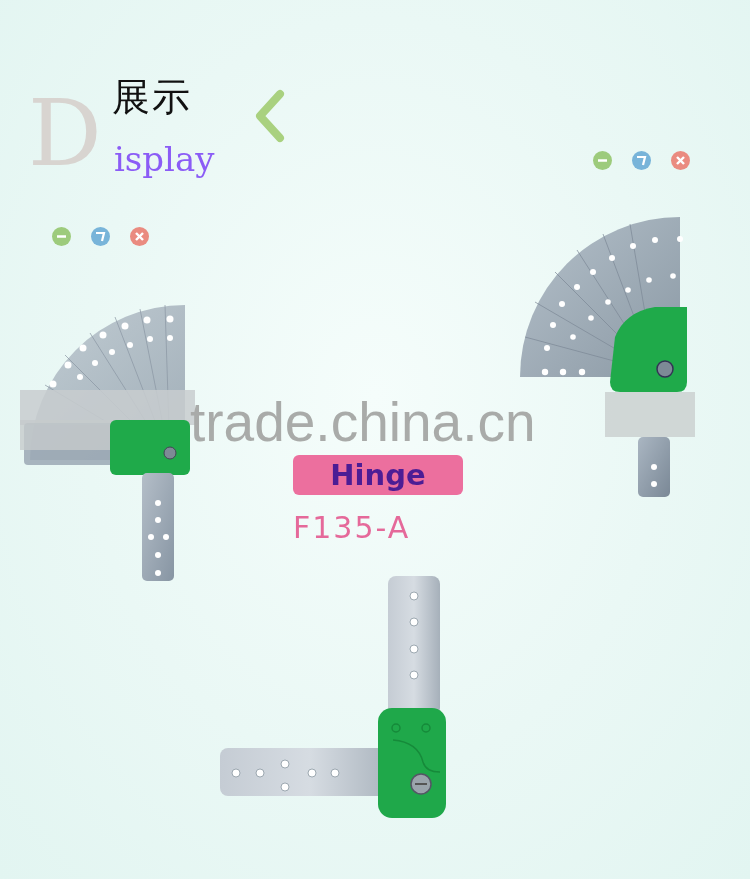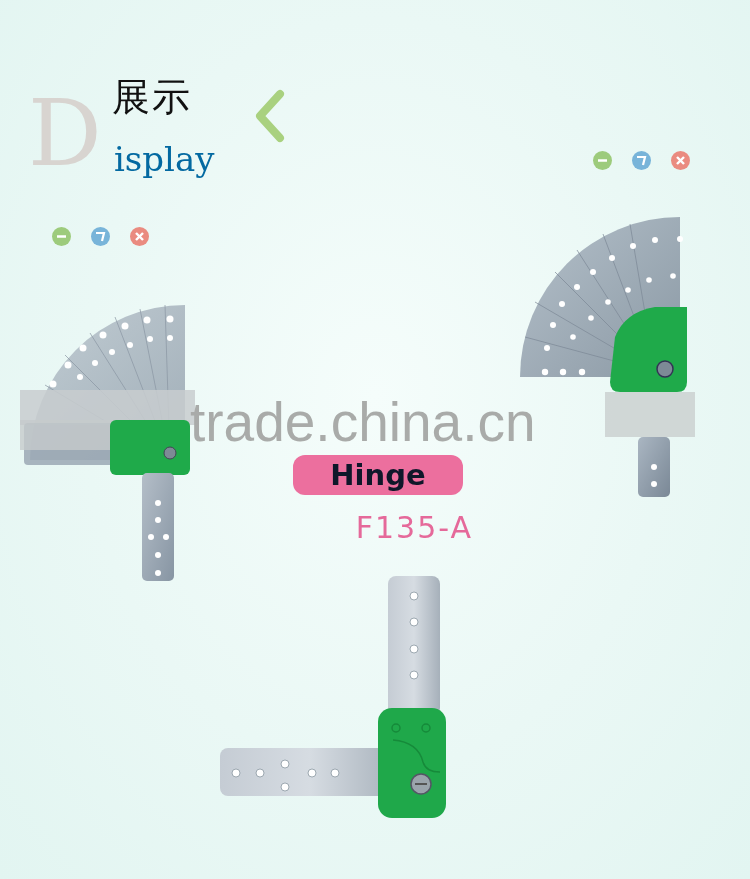--- a/index.html
+++ b/index.html
@@ -3,28 +3,28 @@
 <meta charset="utf-8">
 <style>
   html, body { margin:0; padding:0; }
   body { width:750px; height:879px; overflow:hidden; position:relative;
          background: radial-gradient(ellipse at 50% 45%, #f5fdfb 0%, #eaf8f5 55%, #e2f5f1 100%);
          font-family: "DejaVu Sans", sans-serif; }
   .abs { position:absolute; }
   .big-d { left:28px; top:88px; font-family:"DejaVu Serif", serif; font-size:92px; color:#d8d4d0; line-height:1; }
   .title-cn { left:112px; top:78px; font-size:38px; color:#111; line-height:1; letter-spacing:2px; }
   .chev { left:252px; top:88px; width:36px; height:56px; }
-  .sub-en { left:114px; top:142px; font-family:"DejaVu Serif", serif; font-size:34px; color:#0369a1; line-height:1; }
+  .sub-en { left:114px; top:142px; font-family:"DejaVu Serif", serif; font-size:34px; color:#8b5cf6; line-height:1; }
   .ctrls { display:flex; gap:20px; }
   .ctrl { width:19px; height:19px; border-radius:50%; position:relative; }
   .ctrl svg { position:absolute; left:0; top:0; }
   .watermark { left:190px; top:390px; font-family:"Liberation Sans", sans-serif; font-size:55px; color:#a9aba9; letter-spacing:0px; }
-  .badge { left:293px; top:455px; width:170px; height:40px; background:#ec6f9e; border-radius:12px;
-           color:#0f172a; font-family:"DejaVu Sans", sans-serif; font-size:29px; font-weight:bold; text-align:center; line-height:40px; }
-  .model { left:293px; top:510px; width:180px; text-align:right; font-family:"DejaVu Sans", sans-serif; font-size:30px; color:#e5699a; letter-spacing:2px; }
+  .badge { left:293px; top:455px; width:170px; height:40px; background:#ec6f9e; border-radius:6px;
+           color:#4c1d95; font-family:"DejaVu Sans", sans-serif; font-size:29px; font-weight:bold; text-align:center; line-height:40px; }
+  .model { left:293px; top:510px; width:180px; text-align:left; font-family:"DejaVu Sans", sans-serif; font-size:30px; color:#e5699a; letter-spacing:2px; }
 </style>
 </head>
 <body>
 
 <div class="abs big-d">D</div>
 <div class="abs title-cn">展示</div>
 <svg class="abs chev" viewBox="0 0 36 56">
   <polyline points="28,6 8,28 28,50" fill="none" stroke="#a9d17f" stroke-width="8" stroke-linecap="round" stroke-linejoin="round"></polyline>
 </svg>
 <div class="abs sub-en">isplay</div>

